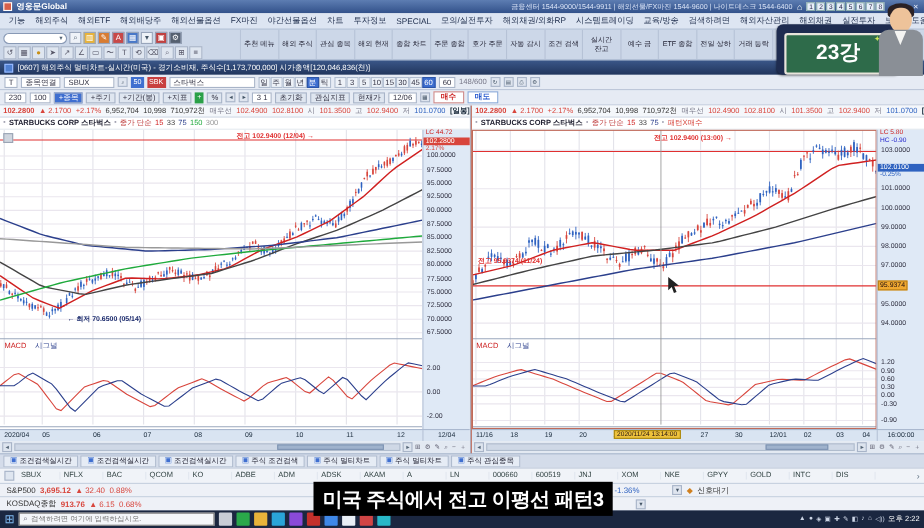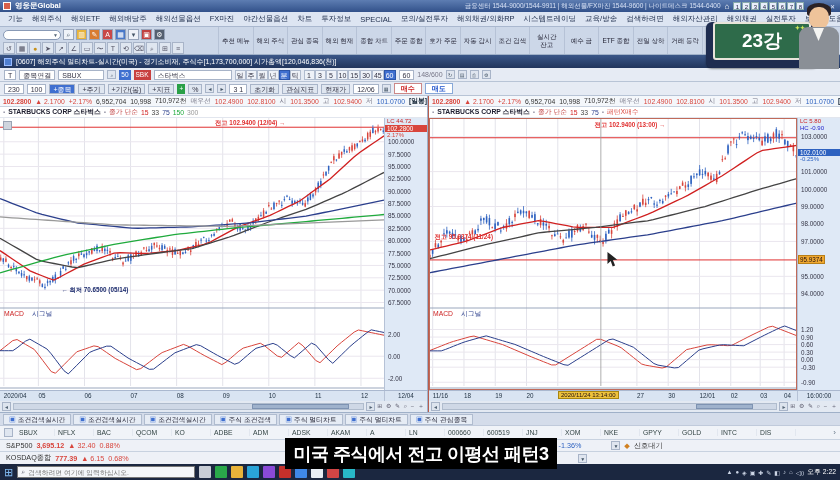--- a/index.html
+++ b/index.html
@@ -93,31 +93,31 @@
 .tick-ico{width:9px;height:9px;background:#dfe6f0;border:1px solid #a8b4c8;margin-right:3px;flex:none}
 .tick-arr{margin-left:auto;color:#678}
 .status{display:flex;align-items:center;font-size:7.2px;padding:0 6px;background:#eef1f7;border-top:1px solid #c8d2e0;gap:4px;white-space:nowrap;overflow:hidden}
 .s1{height:12px}.s2{height:13px}
 .cmb{width:9px;height:9px;background:#dfe5ef;border:1px solid #a8b4c8;font-size:5px;line-height:8px;text-align:center;color:#456;flex:none}
 .diam{color:#d08020}
 
 .taskbar{height:16px;background:#1b2740;display:flex;align-items:center;gap:4px;padding:0 4px}
 .start{color:#7fb8ef;font-size:11px;line-height:14px}
 .tsearch{width:178px;height:12px;background:#f4f6f9;border:1px solid #777;display:flex;align-items:center;padding:0 3px;gap:3px;flex:none}
-.tsearch input{border:0;outline:0;background:transparent;font-size:6.8px;color:#667;width:100%;font-family:Liberation Sans, sans-serif}
+.tsearch input{border:0;outline:0;background:transparent;font-size:6.8px;color:#667;width:100%;font-family:Liberation Serif, serif}
 .tapps{display:flex;gap:4px;align-items:center}
 .tapps span{width:12px;height:12px;border-radius:1px;flex:none}
 .tray{margin-left:auto;display:flex;align-items:center;gap:3px;color:#cdd6e6;font-size:6px}
 .clock{color:#fff;font-size:6.8px;text-align:right}
 
 .caption{position:absolute;left:285px;top:438px;width:272px;height:31px;background:#000;color:#fff;font-size:18px;font-weight:bold;display:flex;align-items:center;justify-content:center;z-index:50;letter-spacing:-0.5px}
 .watermark{position:absolute;left:700px;top:419px;width:138px;color:rgba(110,122,142,0.85);z-index:6;line-height:1.25}
 .watermark .l1{font-size:8px}
 .watermark .l2{font-size:5.8px}
-.badge-wrap{position:absolute;left:706px;top:22px;width:112px;height:46px;background:#1e2c50;border-radius:6px;z-index:40;display:flex;align-items:flex-start;justify-content:center;box-shadow:0 1px 2px rgba(0,0,0,.4)}
+.badge-wrap{position:absolute;left:706px;top:22px;width:112px;height:46px;background:#1e2c50;border-radius:6px;z-index:40;display:flex;align-items:flex-end;justify-content:center;box-shadow:0 1px 2px rgba(0,0,0,.4)}
 .board{width:98px;height:38px;background:#2e6b4a;border:2px solid #e8e4da;border-radius:3px;color:#fff;font-size:19px;font-weight:bold;text-align:center;line-height:33px;position:relative}
 .spark{position:absolute;right:4px;top:1px;color:#cfe85a;font-size:6px;line-height:1}
 .instructor{position:absolute;left:797px;top:3px;width:43px;height:66px;z-index:41}
 .hair{position:absolute;left:10px;top:0;width:24px;height:13px;background:#2a2125;border-radius:50% 50% 20% 20%}
 .face{position:absolute;left:12px;top:4px;width:20px;height:22px;background:#eec39a;border-radius:45%}
 .suit{position:absolute;left:2px;top:24px;width:40px;height:42px;background:#8a8f96;border-radius:9px 9px 0 0}
 .shirt{position:absolute;left:16px;top:25px;width:11px;height:13px;background:#f4f4f2;clip-path:polygon(0 0,100% 0,50% 100%)}
 </style>
 </head>
 <body>
@@ -1152,21 +1152,21 @@
     <span class="dk">W$</span>
     <span class="dn b">1,082.10</span>
     <span class="dn">▼ 14.90</span>
     <span class="dn">-1.36%</span>
     <span class="cmb" style="margin-left:26px">▼</span>
     <span class="diam">◆</span>
     <span class="dk">신호대기</span>
   </div>
   <div class="status s2">
     <span class="dk">KOSDAQ종합</span>
-    <span class="up b">777.39</span>
+    <span class="up b">913.76</span>
     <span class="up">▲ 6.15</span>
     <span class="up">0.68%</span>
     <span class="cmb" style="margin-left:188px">▼</span>
     <span class="dk">상해종합지수</span>
     <span class="up b">3,444.58</span>
     <span class="up">▲</span>
     <span class="dk b" style="margin-left:34px">1,840.0</span>
     <span class="dk">0.00%</span>
     <span class="dk">0</span>
     <span class="cmb" style="margin-left:60px">▼</span>

